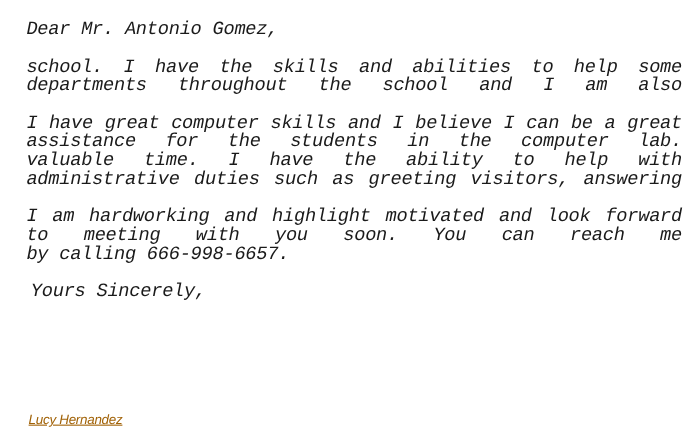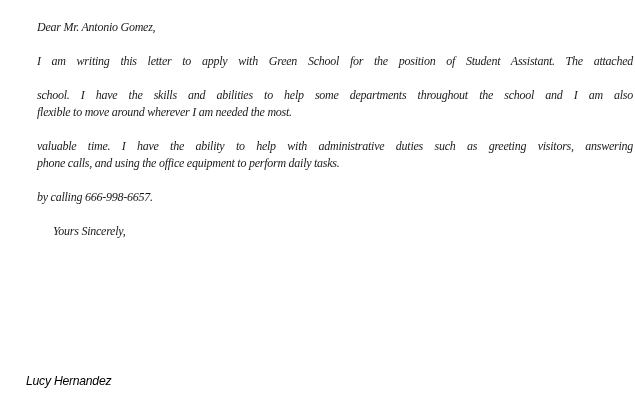--- a/index.html
+++ b/index.html
@@ -8,26 +8,26 @@
       background: #ffffff;
     }
     body {
       width: 635px;
       height: 404px;
       overflow: hidden;
       position: relative;
     }
     .letter {
       position: absolute;
-      left: 37px;
+      left: 24px;
       top: 19px;
       width: 596px;
-      font-family: Liberation Serif, serif;
+      font-family: Liberation Mono, monospace;
       font-style: italic;
-      font-size: 12px;
+      font-size: 17px;
       line-height: 17px;
       color: #1a1a1a;
       letter-spacing: -0.25px;
       word-spacing: 0px;
     }
     .salutation {
       margin: 0 0 17px 0;
     }
     .para {
       margin: 0 0 17px 0;
@@ -35,54 +35,54 @@
     }
     .para .line {
       display: block;
       text-align: justify;
       text-align-last: justify;
     }
     .para .line.last {
       text-align-last: left;
     }
     .closing {
-      margin: 16px;
+      margin: 4px;
     }
     .signature {
       position: absolute;
       left: 26px;
       top: 373px;
       font-family: "Liberation Sans", sans-serif;
       font-style: italic;
       font-size: 12.2px;
       line-height: 17px;
-      color: #000000;
+      color: #a16207;
       letter-spacing: -0.25px;
+      text-decoration: underline;
     }
   </style>
 </head>
 <body>
 
 <div class="letter">
   <p class="salutation">Dear Mr. Antonio Gomez,</p>
 
   <p class="para">
-    <span class="line">I am writing this letter to apply with Green School for the position of Student Assistant. The attached</span>
   </p>
 
   <p class="para">
     <span class="line">school. I have the skills and abilities to help some departments throughout the school and I am also</span>
-    <span class="line last">flexible to move around wherever I am needed the most.</span>
   </p>
 
   <p class="para">
+    <span class="line">I have great computer skills and I believe I can be a great assistance for the students in the computer lab.</span>
     <span class="line">valuable time. I have the ability to help with administrative duties such as greeting visitors, answering</span>
-    <span class="line last">phone calls, and using the office equipment to perform daily tasks.</span>
   </p>
 
   <p class="para">
+    <span class="line">I am hardworking and highlight motivated and look forward to meeting with you soon.  You can reach me</span>
     <span class="line last">by calling 666-998-6657.</span>
   </p>
 
   <p class="closing">Yours Sincerely,</p>
 </div>
 
 <div class="signature">Lucy Hernandez</div>
 
 </body></html>

